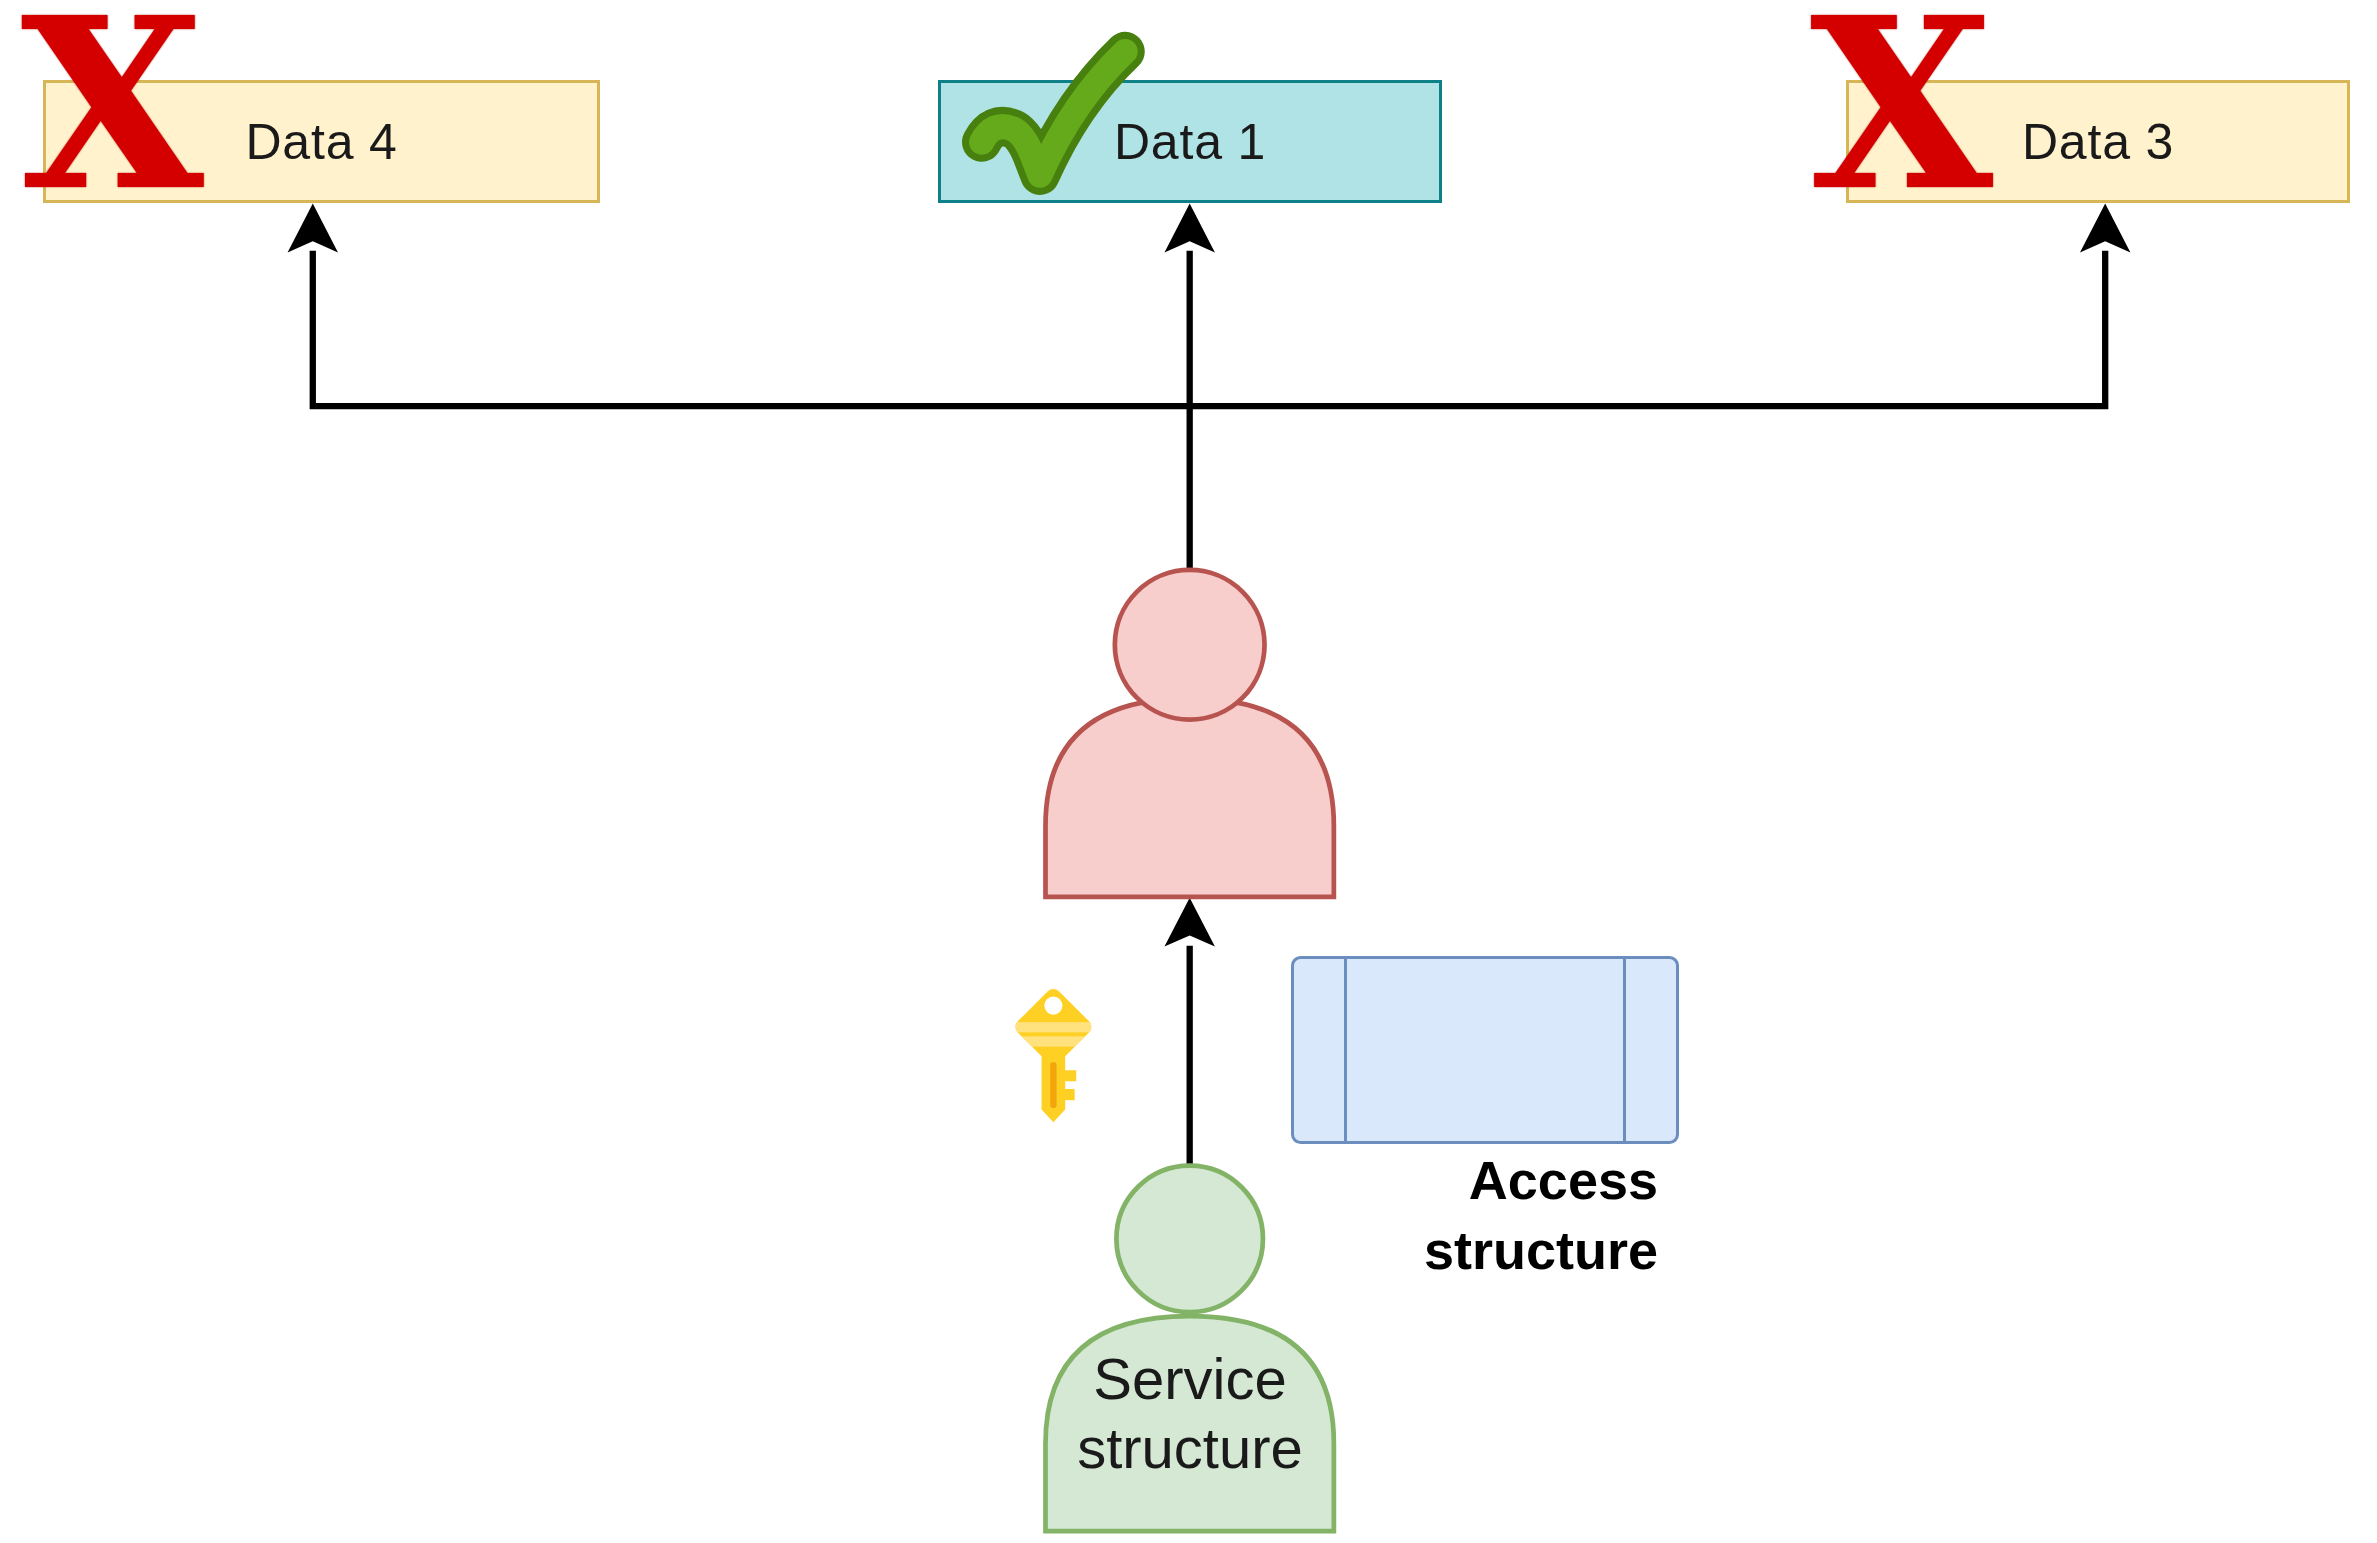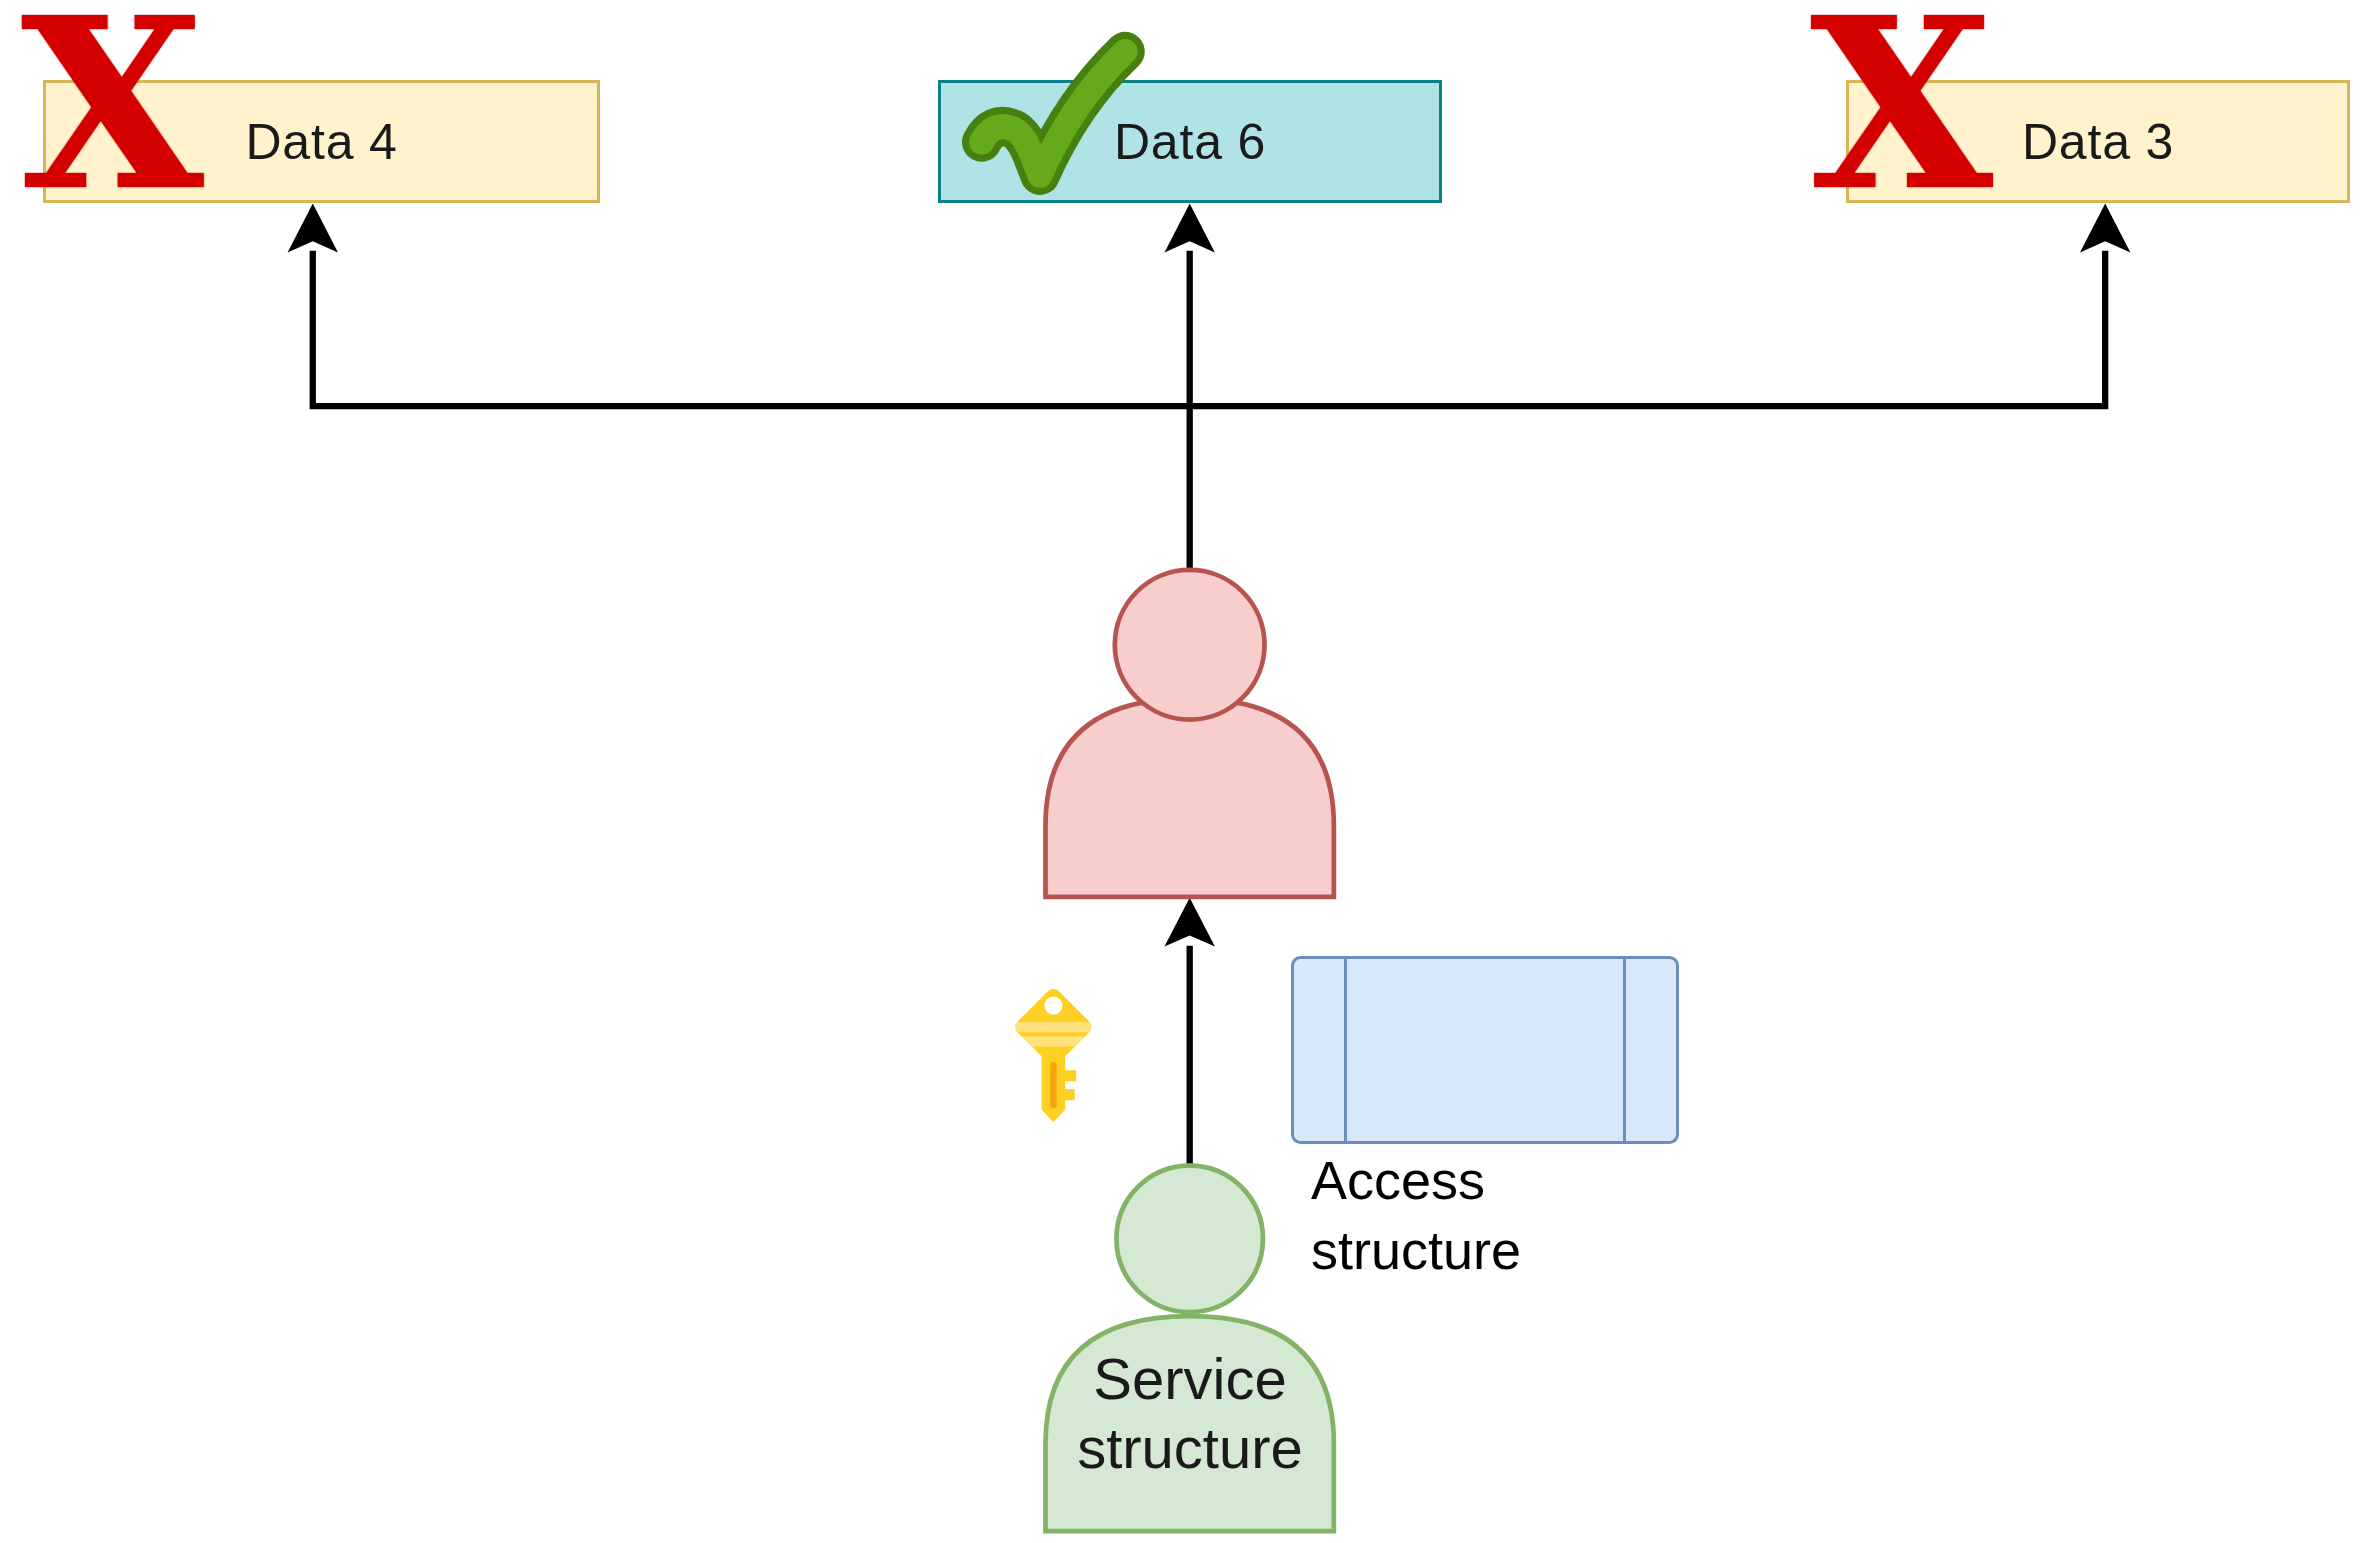--- a/index.html
+++ b/index.html
@@ -102,38 +102,38 @@
     background: #6c8ebf;
   }
   .access-divider.left  { left: 50px; }
   .access-divider.right { left: 329px; }
 
   .access-label {
     position: absolute;
     left: 1311px;
     top: 1145px;
     width: 347px;
-    text-align: left;
-    font-weight: normal;
+    text-align: right;
+    font-weight: bold;
     font-size: 54px;
     line-height: 70px;
     color: #000000;
     z-index: 8;
   }
 </style>
 </head>
 <body>
 
 <div class="stage">
 
   <div class="data-box data-box-1 denied">
     <span>Data 4</span>
   </div>
   <div class="data-box data-box-2 granted">
-    <span>Data 6</span>
+    <span>Data 1</span>
   </div>
   <div class="data-box data-box-3 denied">
     <span>Data 3</span>
   </div>
 
   <div class="xmark xmark-1">X</div>
   <div class="xmark xmark-3">X</div>
 
   <div class="access-shape">
     <div class="access-divider left"></div>

